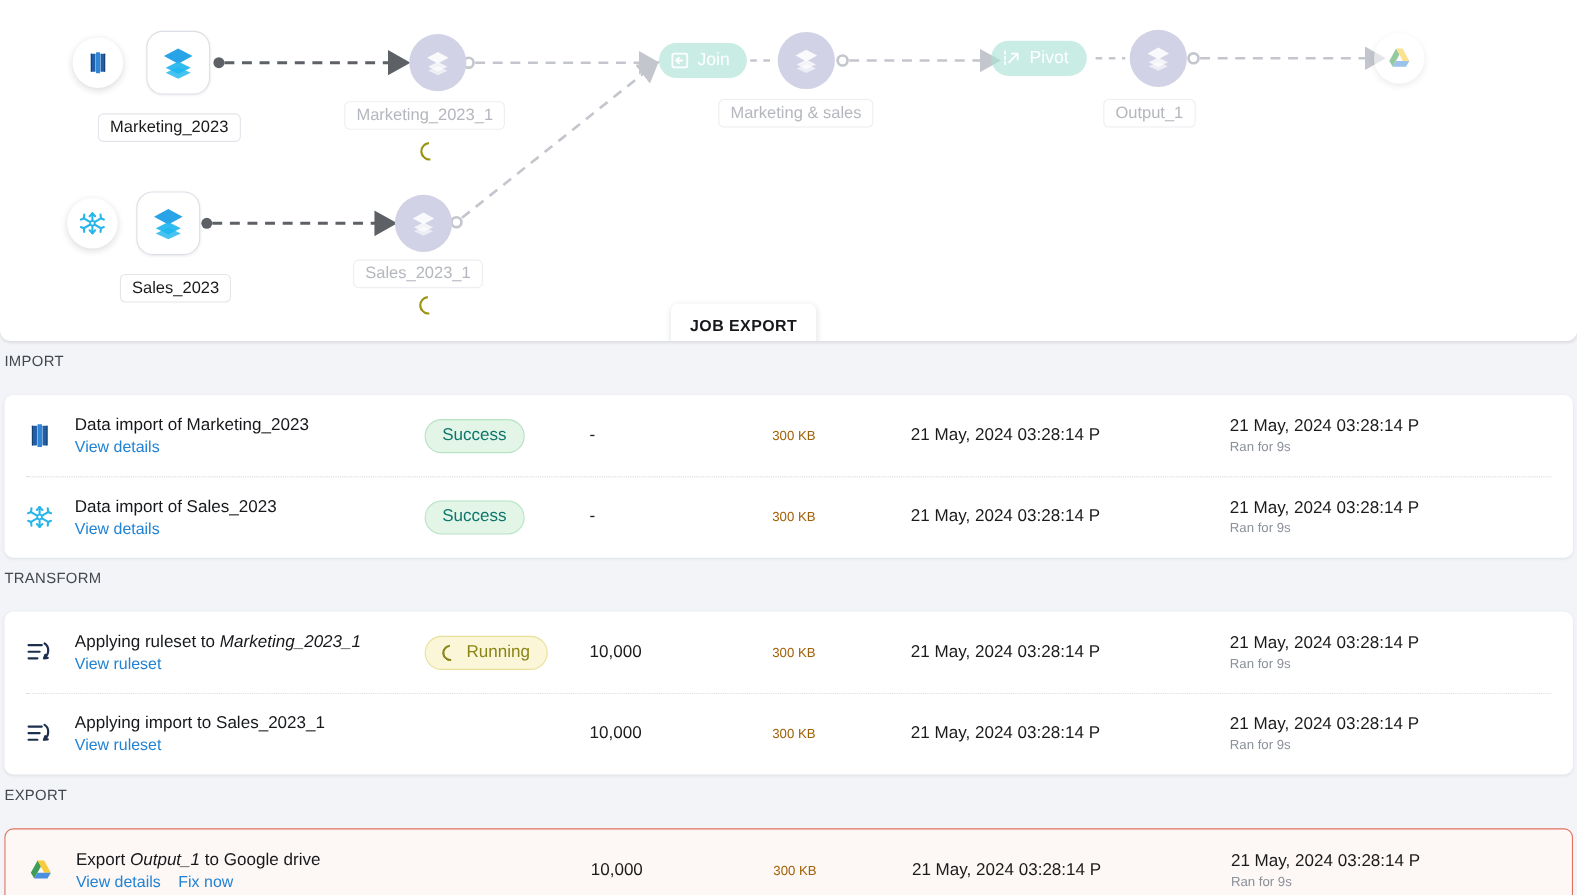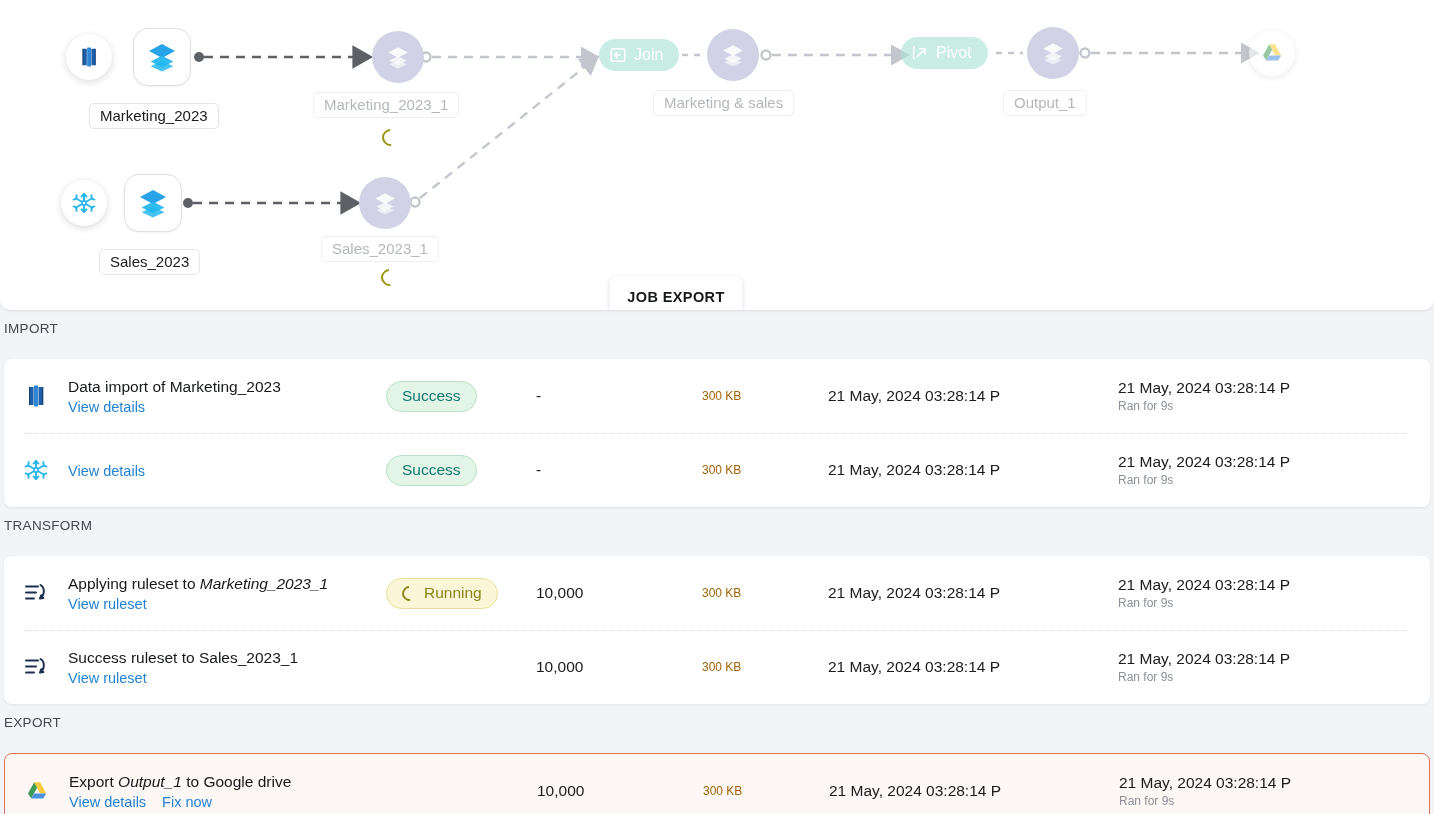--- a/index.html
+++ b/index.html
@@ -265,21 +265,21 @@
 
   <div class="node" style="left:124px; top:174px;">
     <div class="ds-node">
       <svg width="32" height="32" viewBox="0 0 32 32">
         <path d="M16 3 L29 10 L16 17 L3 10 Z" fill="#29a3e8"></path>
         <path d="M16 14.8 L27.4 20.5 L16 26.2 L4.6 20.5 Z" fill="#1fb6ef" opacity="0.92"></path>
         <path d="M16 19.8 L27.4 25.2 L16 30.6 L4.6 25.2 Z" fill="#1fb6ef" opacity="0.82"></path>
       </svg>
     </div>
   </div>
-  <div class="chip" style="left:99px; top:249px;">Sales_2023</div>
+  <div class="chip" style="left:109px; top:249px;">Sales_2023</div>
 
   <div class="node" style="left:359px; top:177px;">
     <div class="ghost-node">
       <svg width="26" height="26" viewBox="0 0 32 32">
         <path d="M16 4 L28 10.5 L16 17 L4 10.5 Z" fill="#ffffff" opacity="0.88"></path>
         <path d="M16 15 L26.8 20.4 L16 25.8 L5.2 20.4 Z" fill="#ffffff" opacity="0.72"></path>
         <path d="M16 20 L26.8 25 L16 30 L5.2 25 Z" fill="#ffffff" opacity="0.6"></path>
       </svg>
     </div>
   </div>
@@ -395,20 +395,21 @@
                 <line x1="4.2" y1="16.5" x2="1.6" y2="15.4"></line>
                 <line x1="4.2" y1="16.5" x2="4.6" y2="19.9"></line>
                 <line x1="19.8" y1="7.5" x2="22.4" y2="8.6"></line>
                 <line x1="19.8" y1="7.5" x2="19.4" y2="4.1"></line>
               </g>
               <circle cx="12" cy="12" r="2.1" fill="#ffffff" stroke="#29b5e8" stroke-width="1.6"></circle>
             </svg>
           </span>
         </div>
         <div class="cell-desc">
+          <div class="desc-title"><span>Data import of Sales_2023</span></div>
           <div class="desc-links">
             <span class="lnk">View details</span>
           </div>
         </div>
         <div class="cell-status">
           <span class="badge success">
             <span>Success</span>
           </span>
         </div>
         <div class="cell-rows">-</div>
@@ -462,21 +463,21 @@
               <g stroke="#1d2f4e" stroke-width="2" stroke-linecap="round">
                 <line x1="2" y1="4.5" x2="14" y2="4.5"></line>
                 <line x1="2" y1="10.5" x2="12" y2="10.5"></line>
                 <line x1="2" y1="16.5" x2="10" y2="16.5"></line>
               </g>
               <path d="M16.5 3 C21 5.5 21 13 16 16.5 M16 16.5 L19.4 16.1 M16 16.5 L17.2 13.3" fill="none" stroke="#1d2f4e" stroke-width="2" stroke-linecap="round" stroke-linejoin="round"></path>
             </svg>
           </span>
         </div>
         <div class="cell-desc">
-          <div class="desc-title"><span>Success ruleset to Sales_2023_1</span></div>
+          <div class="desc-title"><span>Applying import to Sales_2023_1</span></div>
           <div class="desc-links">
             <span class="lnk">View ruleset</span>
           </div>
         </div>
         <div class="cell-status"></div>
         <div class="cell-rows">10,000</div>
         <div class="cell-size">300 KB</div>
         <div class="cell-start">21 May, 2024 03:28:14 P</div>
         <div class="cell-end">
           <div class="end-main">21 May, 2024 03:28:14 P</div>

